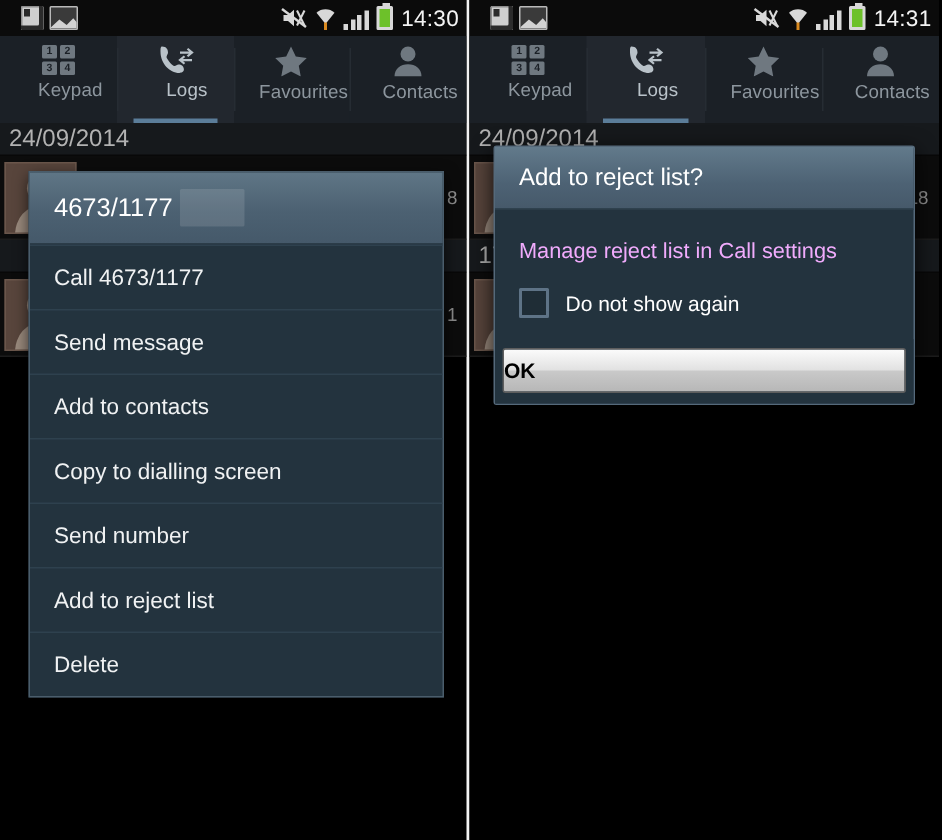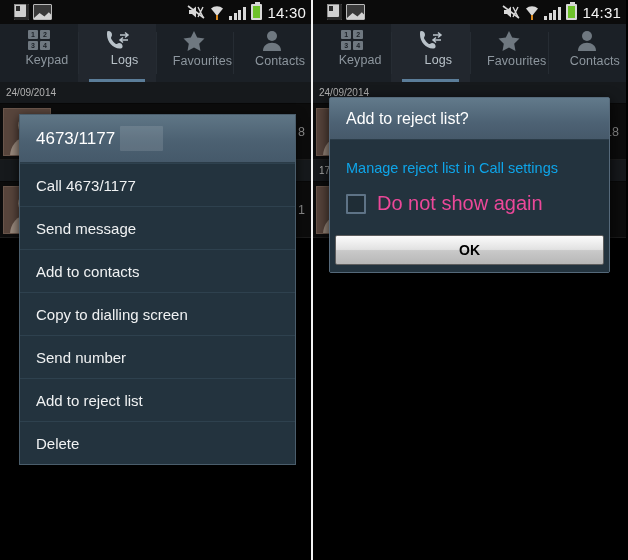--- a/index.html
+++ b/index.html
@@ -79,21 +79,21 @@
 
   .ic-keypad { width:22px; height:20px; display:grid; grid-template-columns:1fr 1fr; grid-template-rows:1fr 1fr; gap:2px;}
   .ic-keypad span{ background:#6f7880; border-radius:1px; font-size:7px; color:#1b2026;
                    display:flex; align-items:center; justify-content:center; font-weight:bold;}
   .ic-logs { width:26px; height:20px; position:relative; }
   .ic-star { width:24px; height:21px; }
   .ic-person { width:20px; height:21px; }
 
   
   .datebar {
-    height:22px; background:#16191c; color:#b2b2b2; font-size:10px;
+    height:22px; background:#16191c; color:#b2b2b2; font-size:16px;
     display:flex; align-items:center; padding-left:6px;
     border-bottom:1px solid #080808;
   }
   .callrow {
     height:56px; background:#0c0c0c; display:flex; align-items:center;
     border-bottom:1px solid #1c1c1c; position:relative;
   }
   .avatar {
     width:48px; height:48px; margin:0 8px 0 3px; flex:0 0 auto;
     background:#58453c; position:relative; overflow:hidden; border:1px solid #6a564b;
@@ -141,27 +141,27 @@
     position:absolute; left:16px; top:97px; width:281px;
     background:#23333e; border:1px solid #55697a; border-radius:2px;
     box-shadow:0 4px 14px rgba(0,0,0,.8); z-index:12;
   }
   .dlg-title {
     height:42px; display:flex; align-items:center; padding-left:16px;
     background:linear-gradient(to bottom,#627a8b 0%, #4d6274 60%, #46596a 100%);
     color:#ffffff; font-size:16px; border-bottom:1px solid #2b3c48;
   }
   .dlg-body { padding:20px 16px 14px 16px; }
-  .dlg-msg { color:#0ea5e9; font-size:14.5px; }
+  .dlg-msg { color:#f0abfc; font-size:14.5px; }
   .dlg-check { display:flex; align-items:center; gap:11px; margin-top:16px; }
   .checkbox { width:20px; height:20px; border:2px solid #5e7386; background:#1f2d36; border-radius:1px; flex:0 0 auto;}
-  .dlg-check span { color:#ec4899; font-size:20px; }
+  .dlg-check span { color:#ffffff; font-size:14px; }
   .dlg-footer { padding:6px 5px 7px 5px; background:#23333e; }
   .ok-btn {
-    display:block; width:100%; height:30px; line-height:28px; text-align:center;
+    display:block; width:100%; height:30px; line-height:28px; text-align:left;
     background:linear-gradient(to bottom,#fbfbfb 0%, #e2e2e2 48%, #c9c9c9 52%, #b7b7b7 100%);
     border:1px solid #5e5e5e; border-radius:2px;
     color:#000; font-size:14px; font-weight:bold;
   }
 </style>
 </head>
 <body>
 
 <div class="stage">
 

